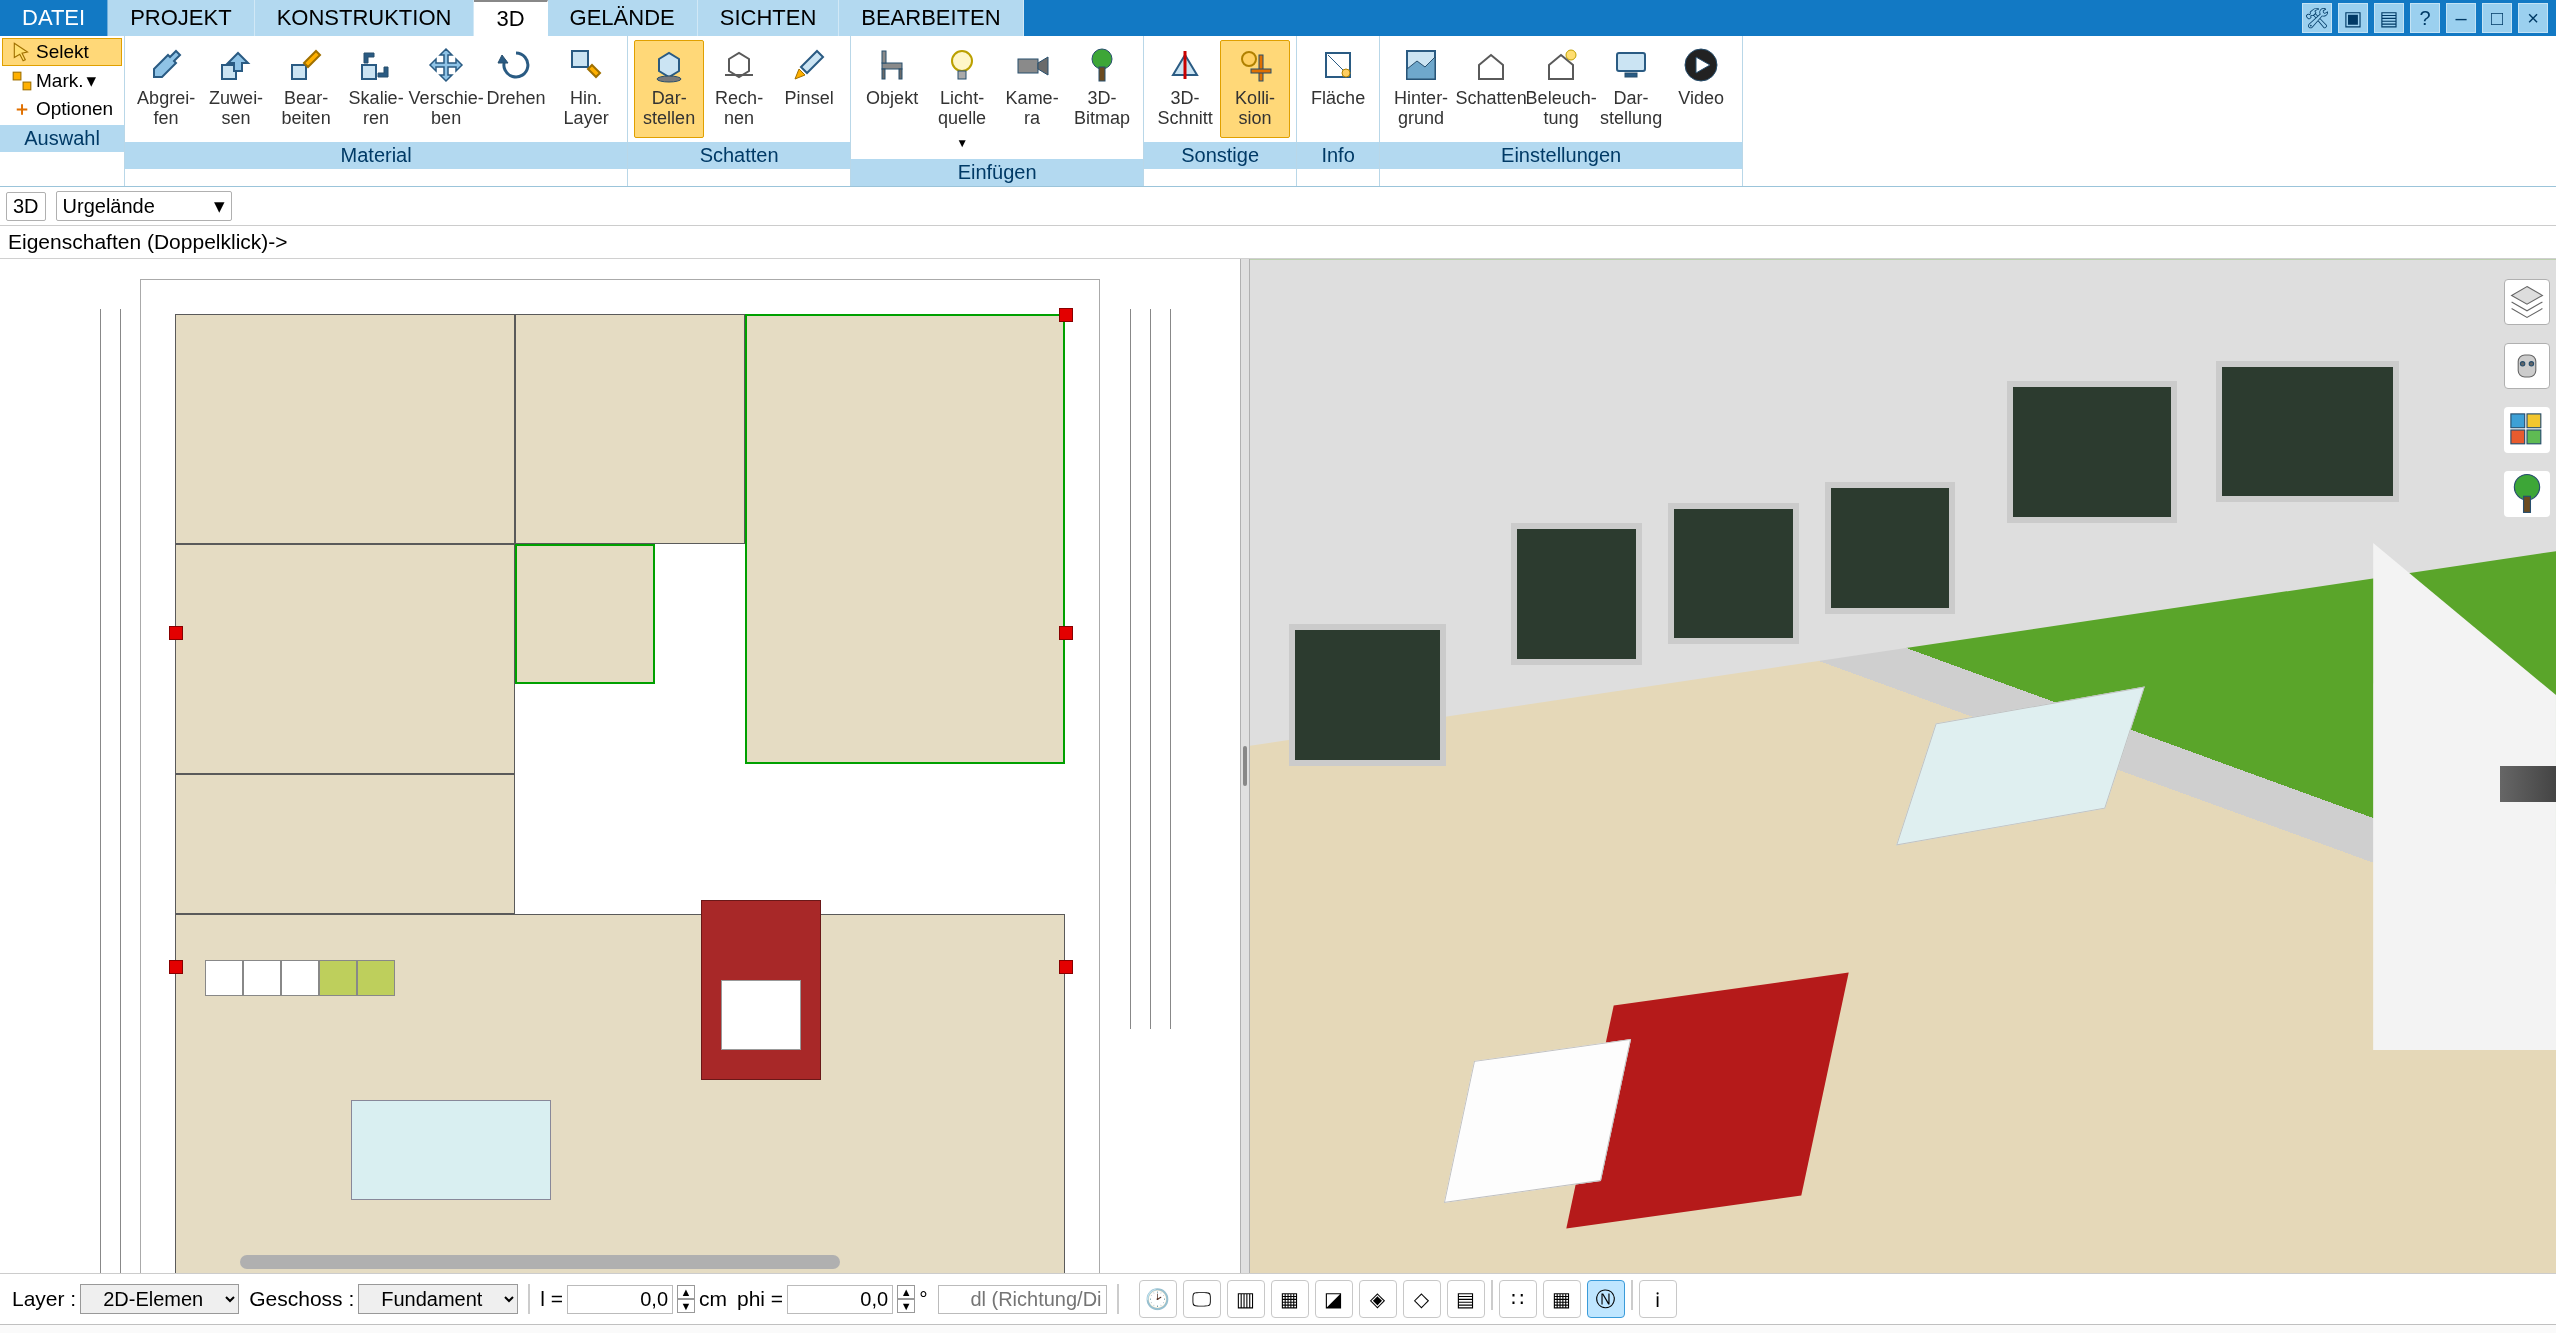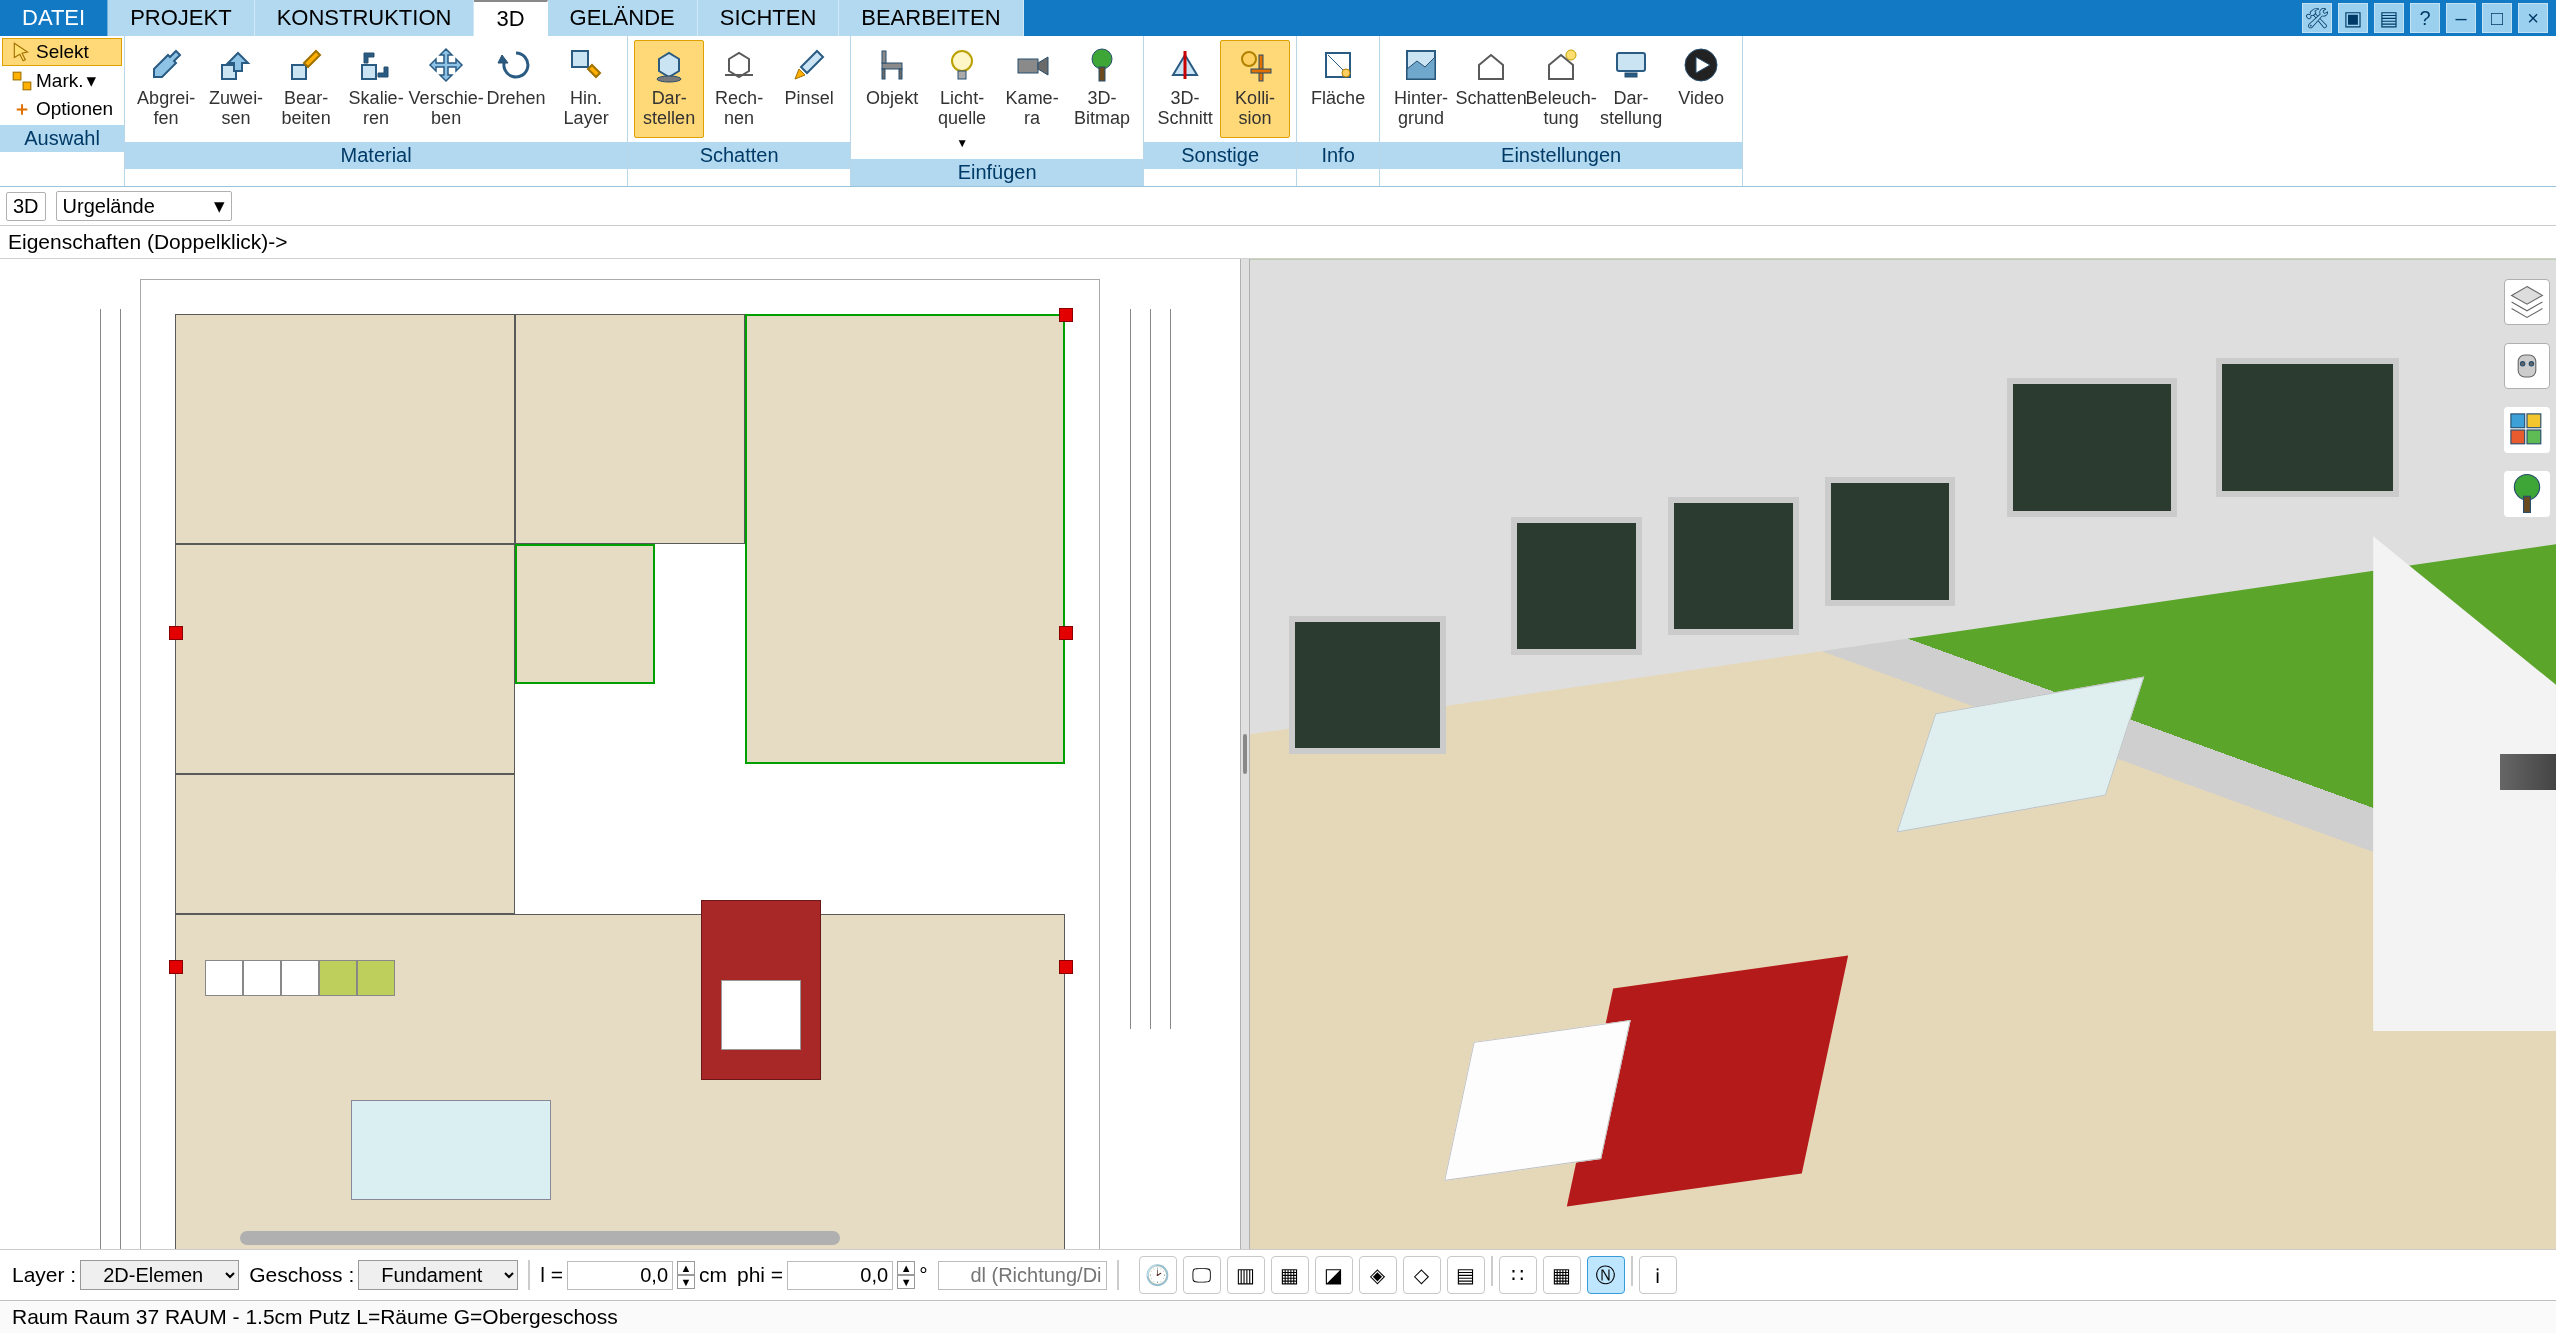--- a/index.html
+++ b/index.html
@@ -548,14 +548,13 @@
     <div style="width:2px; height:30px; background:#ccc;"></div>
     <div class="bc-icon">∷</div>
     <div class="bc-icon">▦</div>
     <div class="bc-icon active">Ⓝ</div>
     <div style="width:2px; height:30px; background:#ccc;"></div>
     <div class="bc-icon">ℹ</div>
   </div>
 </div>
 
 <div class="status-bar">
-  <span>Raum Raum 37 RAUM - 1.5cm Putz L=Räume G=Obergeschoss</span>
 </div>
 
 </body></html>

